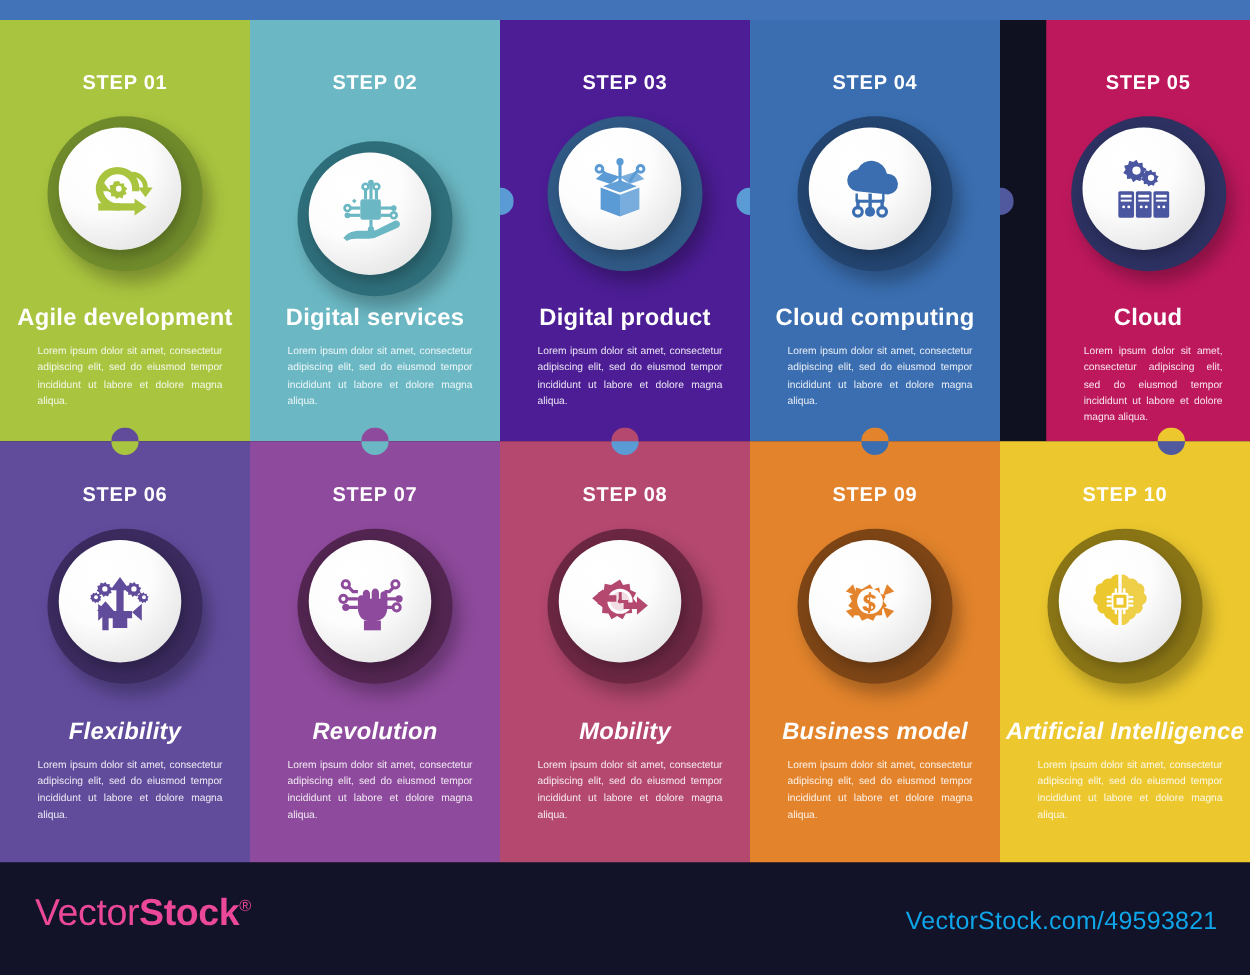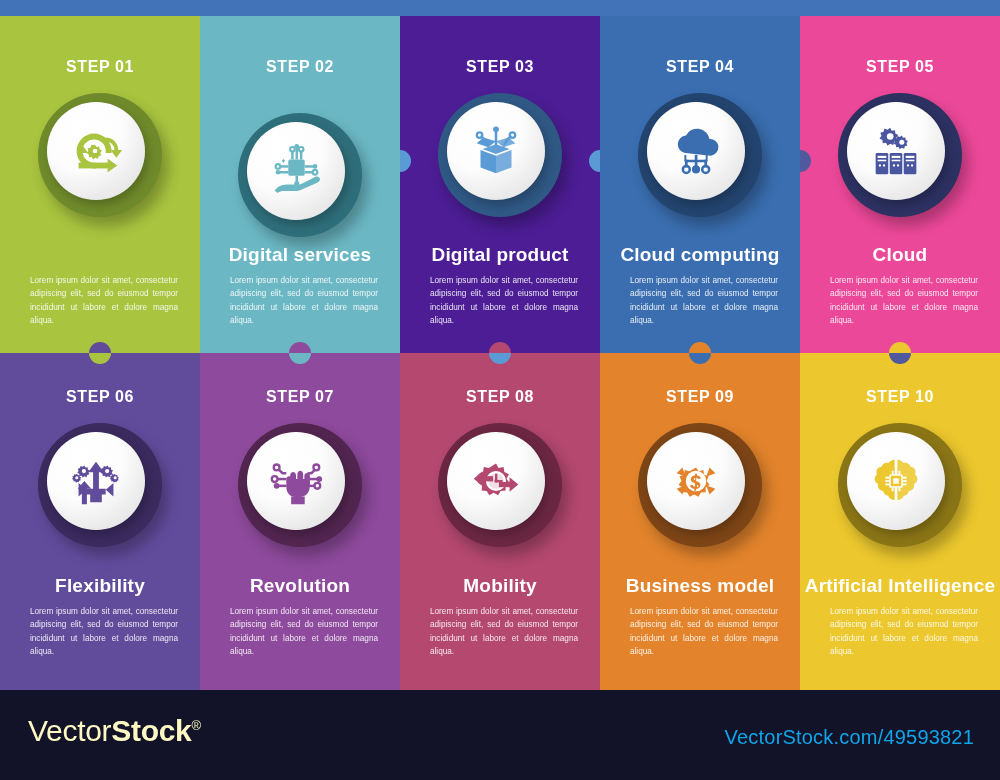--- a/index.html
+++ b/index.html
@@ -65,21 +65,21 @@
   .title {
     position:absolute;
     left:0; right:0;
     top:228px;
     text-align:center;
     font-size:19px; font-weight:bold;
     color:#ffffff;
     letter-spacing:0.2px;
     white-space:nowrap;
   }
-  .panel.row2 .title { top:222px; }
+  .panel.row2 .title { top:222px;font-style:italic; }
   .desc {
     position:absolute;
     left:30px; right:22px;
     top:258px;
     font-size:8.2px;
     line-height:1.62;
     color:rgba(255,255,255,0.88);
     text-align:justify;
   }
   .panel.row2 .desc { top:252px; }
@@ -118,21 +118,21 @@
   .vdot .half-b { top:11px; }
 
   
   .footer {
     position:absolute; left:0; top:690px;
     width:1000px; height:90px;
     background:#121228;
   }
   .wm-logo {
     position:absolute; left:28px; top:24px;
-    font-size:30px; color:#fef9c3;
+    font-size:30px; color:#ec4899;
     letter-spacing:-0.3px;
   }
   .wm-logo .lt { font-weight:300; }
   .wm-logo .bd { font-weight:bold; }
   .wm-logo .reg { font-size:13px; vertical-align:super; font-weight:normal; }
   .wm-url {
     position:absolute; right:26px; top:36px;
     font-size:20px; color:#0ea5e9; font-weight:400;
     letter-spacing:0.2px;
   }
@@ -155,20 +155,21 @@
               <path d="M12 34l6-8 6 8z"></path>
               <path d="M42 22a9 9 0 0 1 9 9h-4l6 8 6-8h-4a13 13 0 0 0-13-13z"></path>
               <rect x="14" y="44" width="34" height="6"></rect>
               <path d="M44 40l10 7-10 7z"></path>
               <circle cx="31" cy="32" r="7" fill="#fff"></circle>
               <path d="M31 25.5l1.5 2.4 2.8-.5.3 2.8 2.5 1.3-1.7 2.3 1.1 2.6-2.7.9-.7 2.8-2.6-1.1-2.4 1.5-1.6-2.3-2.8.2-.1-2.8-2.4-1.5 1.9-2.1-.8-2.7 2.8-.6 1-2.6z"></path>
               <circle cx="31" cy="32" r="2.4" fill="#fff"></circle>
             </svg>
           </div>
         </div>
+        <div class="title">Agile development</div>
         <div class="desc">Lorem ipsum dolor sit amet, consectetur adipiscing elit, sed do eiusmod tempor incididunt ut labore et dolore magna aliqua.</div>
         <div class="hdot">
           <div class="half-l" style="background:#a9c43f"></div>
           <div class="half-r" style="background:#6bb8c4"></div>
         </div>
         <div class="vdot">
           <div class="half-t" style="background:#614c9c"></div>
           <div class="half-b" style="background:#a9c43f"></div>
         </div>
       </div>
@@ -266,21 +267,21 @@
         <div class="desc">Lorem ipsum dolor sit amet, consectetur adipiscing elit, sed do eiusmod tempor incididunt ut labore et dolore magna aliqua.</div>
         <div class="hdot">
           <div class="half-l" style="background:#3a6eb0"></div>
           <div class="half-r" style="background:#50589e"></div>
         </div>
         <div class="vdot">
           <div class="half-t" style="background:#e3842c"></div>
           <div class="half-b" style="background:#3a6eb0"></div>
         </div>
       </div>
-      <div class="panel" style="background: #ec4899;">
+      <div class="panel" style="background: #be185d; margin-left: 37px;">
         <div class="step-label">STEP 05</div>
         <div class="badge-wrap">
           <div class="badge-ring" style="background:#2c3161"></div>
           <div class="badge-disc">
             <svg viewBox="0 0 64 64" fill="#4b56a0" xmlns="http://www.w3.org/2000/svg">
               <path d="M26 8l1.6 3 3.4-.4.3 3.4 3 1.6-2 2.7 1.2 3.2-3.3 1-1 3.3-3.2-1.2-2.7 2-1.6-3-3.4.4-.3-3.4-3-1.6 2-2.7-1.2-3.2 3.3-1 1-3.3 3.2 1.2z"></path>
               <circle cx="26" cy="17" r="3.4" fill="#fff"></circle>
               <path d="M38 16l1.2 2.3 2.6-.3.2 2.6 2.3 1.2-1.5 2.1.9 2.4-2.5.8-.8 2.5-2.4-.9-2.1 1.5-1.2-2.3-2.6.3-.2-2.6-2.3-1.2 1.5-2.1-.9-2.4 2.5-.8.8-2.5 2.4.9z"></path>
               <circle cx="38" cy="23" r="2.6" fill="#fff"></circle>
               <rect x="11" y="34" width="13" height="22" rx="1.4"></rect>

